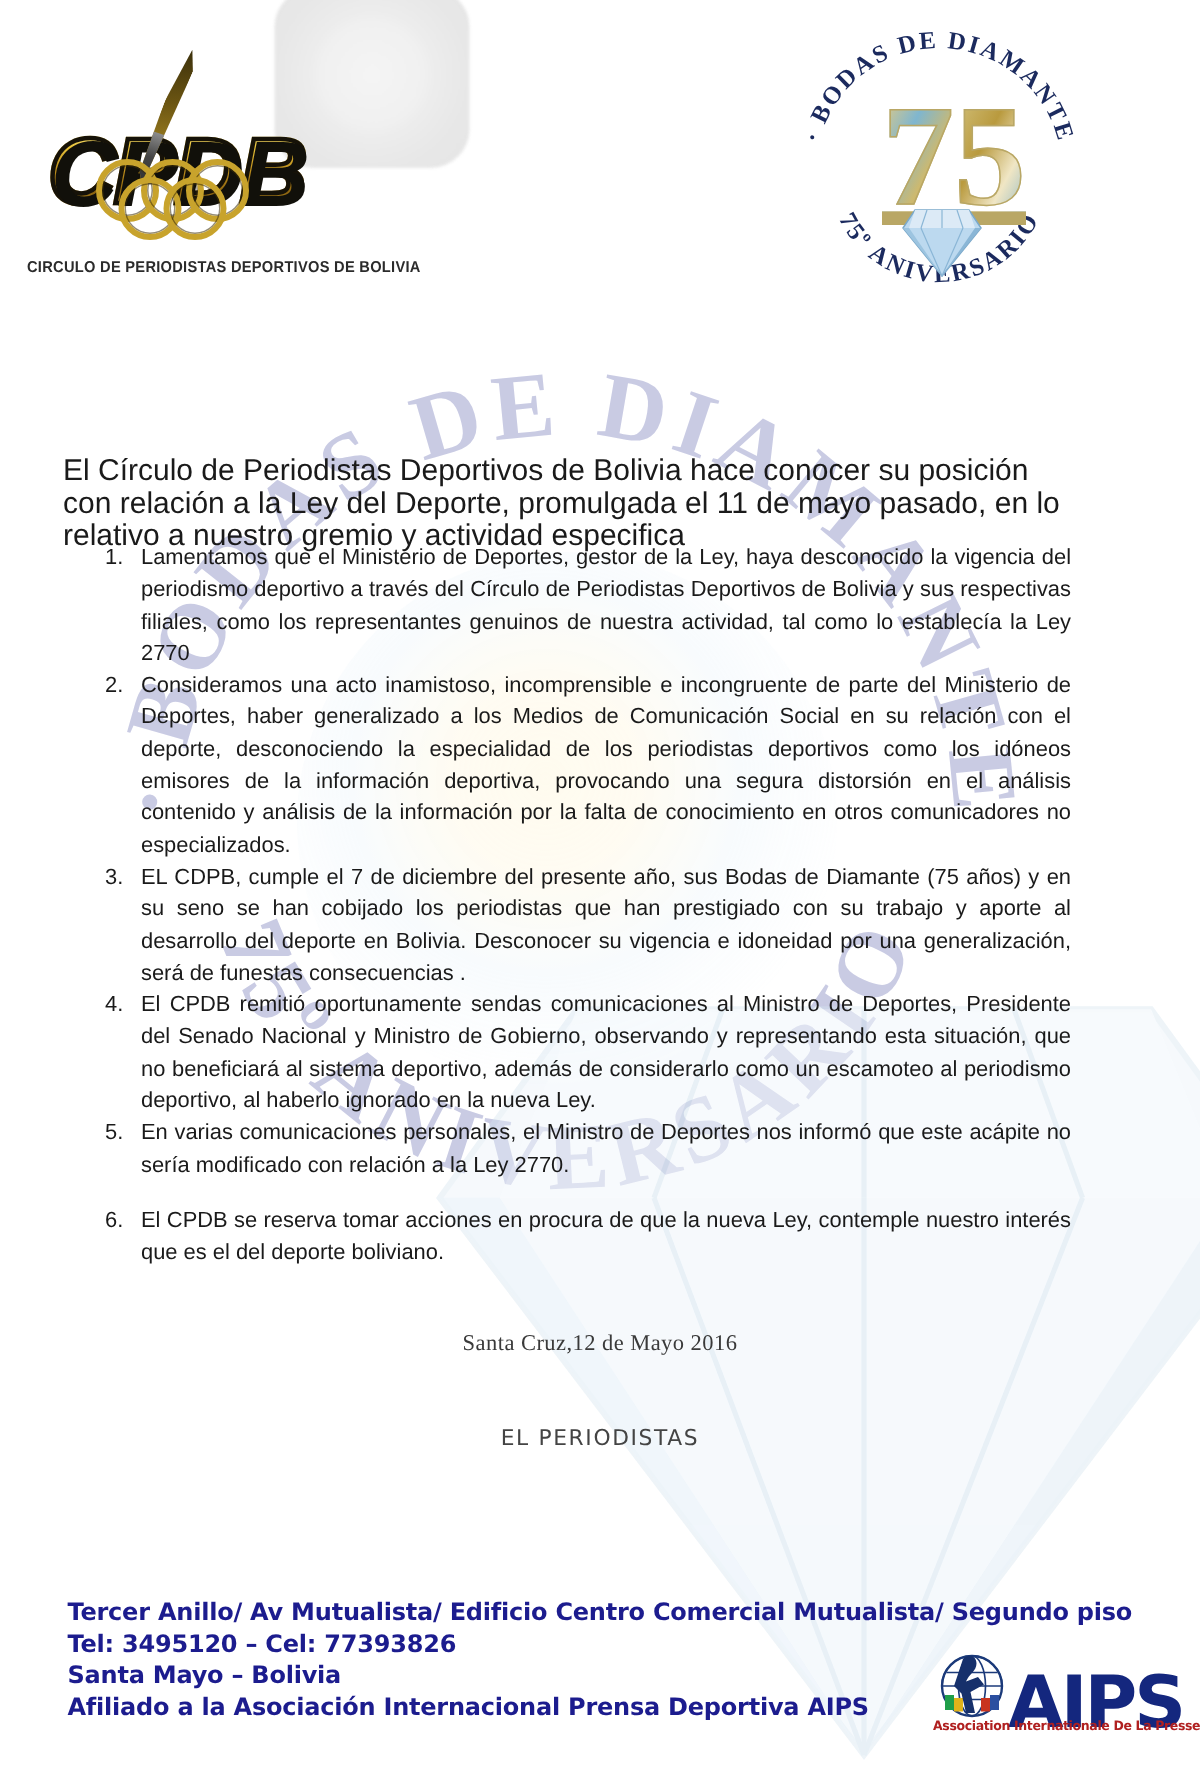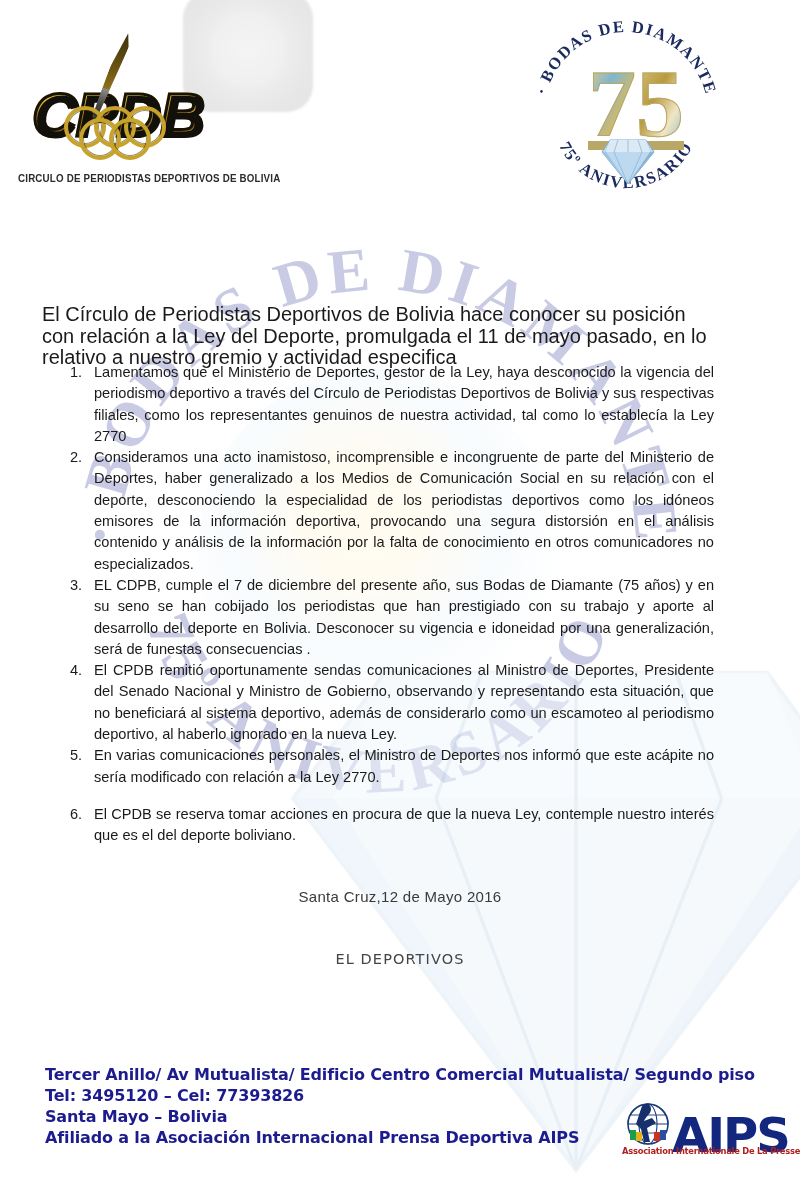--- a/index.html
+++ b/index.html
@@ -280,21 +280,21 @@
     font-size: 14.6px;
   }
   .clause.gap-before { margin-top: 16px; }
 
   .place-date {
     position: absolute;
     left: 0;
     top: 888px;
     width: 800px;
     text-align: center;
-    font-family: Liberation Sans, sans-serif;
+    font-family: Liberation Serif, serif;
     font-size: 15px;
     letter-spacing: 0.3px;
     color: #3a3a3a;
   }
   .signature {
     position: absolute;
     left: 0;
     top: 951px;
     width: 800px;
     text-align: center;
@@ -471,21 +471,21 @@
         <span class="num">5.</span>
         <span>En varias comunicaciones personales, el Ministro de Deportes nos informó que este acápite no sería modificado con relación a la Ley 2770.</span>
       </li>
       <li class="clause gap-before">
         <span class="num">6.</span>
         <span>El CPDB se reserva tomar acciones en procura de que la nueva Ley, contemple nuestro interés que es el del deporte boliviano.</span>
       </li>
     </ol>
 
     <div class="place-date">Santa Cruz,12 de Mayo 2016</div>
-    <div class="signature">EL DEPORTIVOS</div>
+    <div class="signature">EL PERIODISTAS</div>
   </div>
 
   <div class="footer">
     <div class="footer-line">Tercer Anillo/ Av Mutualista/ Edificio Centro Comercial Mutualista/ Segundo piso</div>
     <div class="footer-line">Tel: 3495120 – Cel: 77393826</div>
     <div class="footer-line">Santa Mayo – Bolivia</div>
     <div class="footer-line">Afiliado a la Asociación Internacional Prensa Deportiva AIPS</div>
   </div>
 
   <div class="aips-logo">

